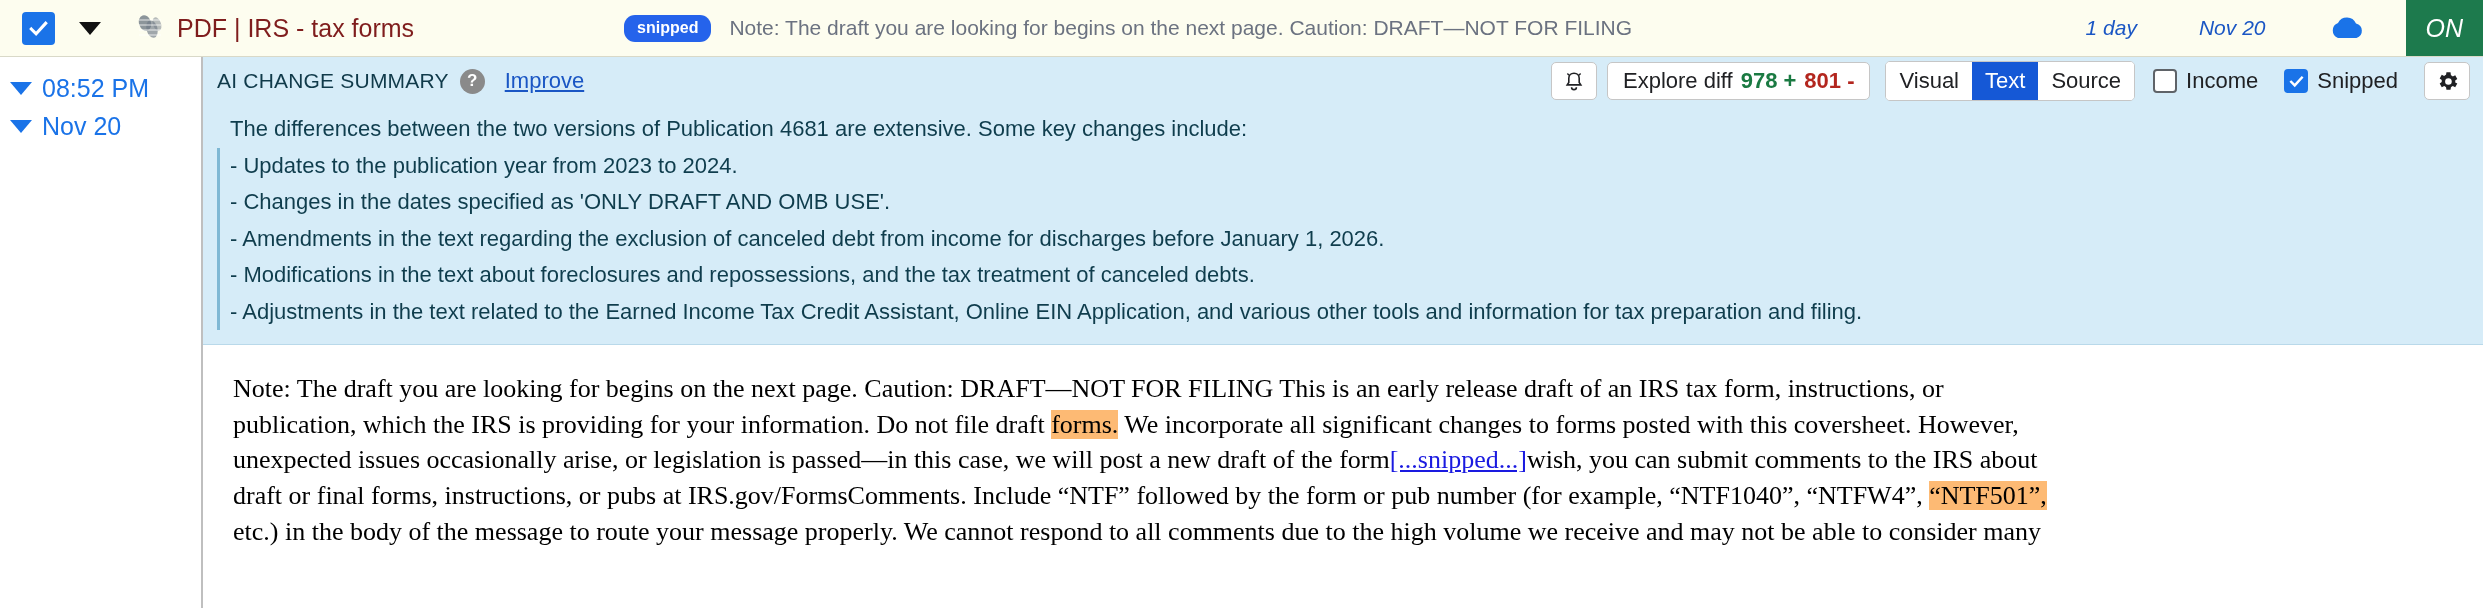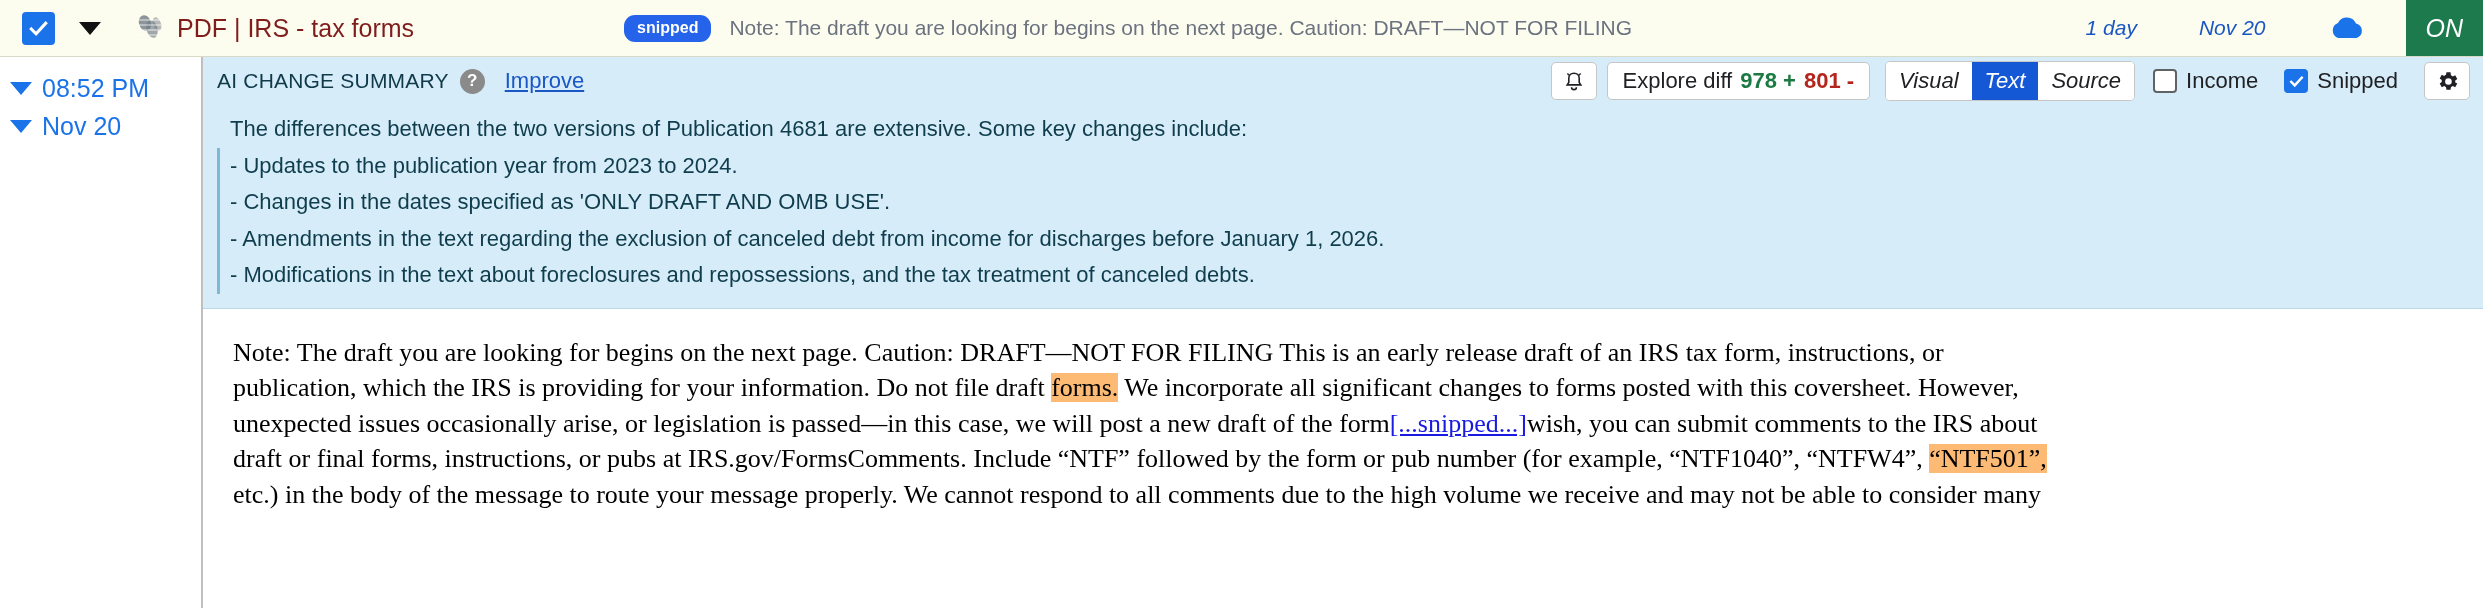--- a/index.html
+++ b/index.html
@@ -225,21 +225,20 @@
   .diff-plus { color: #1a7a42; font-weight: bold; margin-left: 8px; }
   .diff-minus { color: #b3261e; font-weight: bold; margin-left: 8px; }
   .seg {
     display: flex;
     border: 1px solid #c6c6c6;
     border-radius: 5px;
     overflow: hidden;
     height: 38px;
     margin-right: 18px;
     background: #ffffff;
-    font-style: italic;
   }
   .seg div {
     font-size: 22px;
     padding: 0 13px;
     display: flex;
     align-items: center;
     cursor: pointer;
     color: #202124;
     background: #ffffff;
     white-space: nowrap;
@@ -409,20 +408,21 @@
           </div>
         </div>
       </div>
 
       <div class="summary-body">
         <div class="summary-line first">The differences between the two versions of Publication 4681 are extensive. Some key changes include:</div>
         <div class="summary-line">- Updates to the publication year from 2023 to 2024.</div>
         <div class="summary-line">- Changes in the dates specified as 'ONLY DRAFT AND OMB USE'.</div>
         <div class="summary-line">- Amendments in the text regarding the exclusion of canceled debt from income for discharges before January 1, 2026.</div>
         <div class="summary-line">- Modifications in the text about foreclosures and repossessions, and the tax treatment of canceled debts.</div>
+        <div class="summary-line">- Adjustments in the text related to the Earned Income Tax Credit Assistant, Online EIN Application, and various other tools and information for tax preparation and filing.</div>
       </div>
     </div>
 
     <div class="doc">
       <div>
         <span>Note: The draft you are looking for begins on the next page. Caution: DRAFT—NOT FOR FILING This is an early release draft of an IRS tax form, instructions, or</span>
       </div>
       <div>
         <span>publication, which the IRS is providing for your information. Do not file draft </span><span class="hl">forms.</span><span> We incorporate all significant changes to forms posted with this coversheet. However,</span>
       </div>

